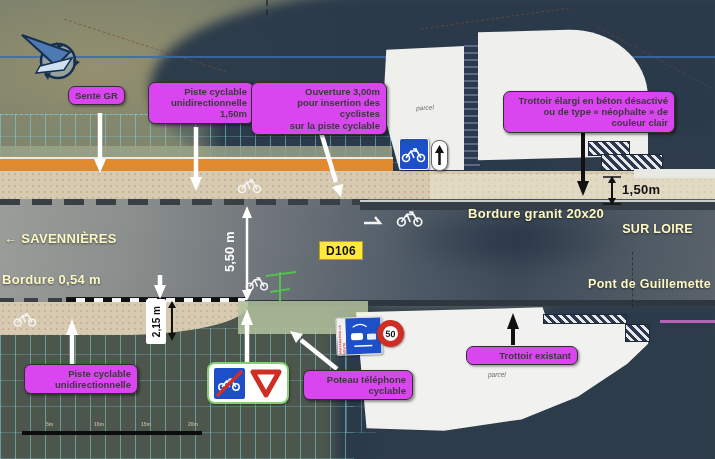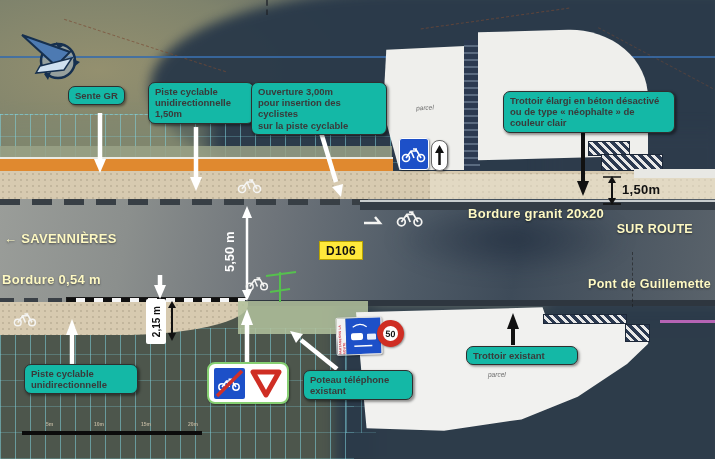--- a/index.html
+++ b/index.html
@@ -13,22 +13,22 @@
      repeating-linear-gradient(0deg, rgba(127,210,222,.28) 0 1px, transparent 1px 26px);}
   .contour{border-top:1.5px dashed #7a4a33;opacity:.65;}
   
   .beige{background:linear-gradient(90deg,#cfc3a9,#d8cdb6 55%,#e0d8c4);
          background-image:radial-gradient(circle,rgba(120,110,90,.22) 1px,transparent 1px);
          background-size:6px 6px;background-color:#d7cab0;}
   .road{background:linear-gradient(100deg,#9a9d99 0%,#8b8f8d 18%,#6e747a 38%,#4e5a66 58%,#3e4b59 72%,#4c5762 86%,#5a636b 100%);}
   .white-poly{background:#efefec;}
   .wallhatch{background:repeating-linear-gradient(45deg,#2b3950 0 3px,#e8e8e8 3px 6px);border:1px solid #1d2838;box-sizing:border-box;}
   
-  .callout{position:absolute;background:#14b8a6;border:1.5px solid #2f2f2f;border-radius:7px;
-           padding:3px 6px;font-size:9.5px;font-weight:bold;color:#3a3a3a;text-align:left;
+  .callout{position:absolute;background:#d946ef;border:1.5px solid #2f2f2f;border-radius:7px;
+           padding:3px 6px;font-size:9.5px;font-weight:bold;color:#3a3a3a;text-align:right;
            line-height:1.18;box-shadow:1.5px 1.5px 2.5px rgba(0,0,0,.4);z-index:8;}
   .pre{white-space:pre-line;}
   .rt{position:absolute;color:#fef9c3;font-weight:bold;text-shadow:0 1px 2px rgba(0,0,0,.5);
       letter-spacing:.3px;z-index:7;}
   .parcel{position:absolute;font-size:6.5px;color:#6c6c6c;font-style:italic;z-index:7;}
   svg text{font-family:"Liberation Sans",sans-serif;}
   
   .signshadow{box-shadow:1px 1px 2px rgba(0,0,0,.4);}
 </style>
 </head>
@@ -248,34 +248,34 @@
 1,50m</div>
   <div class="callout pre" style="left:251px;top:82px;width:122px;">Ouverture 3,00m
 pour insertion des cyclistes
 sur la piste cyclable</div>
   <div class="callout pre" style="left:503px;top:91px;width:158px;">Trottoir élargi en béton désactivé
 ou de type « néophalte » de
 couleur clair</div>
   <div class="callout pre" style="left:24px;top:364px;width:100px;">Piste cyclable
 unidirectionnelle</div>
   <div class="callout pre" style="left:303px;top:370px;width:96px;">Poteau téléphone
-existant</div>
+cyclable</div>
   <div class="callout pre" style="left:466px;top:346px;width:98px;">Trottoir existant</div>
 
   <div class="abs" style="left:146px;top:299px;width:20px;height:45px;background:#fff;border-radius:2px;display:flex;align-items:center;justify-content:center;z-index:7;">
     <span style="writing-mode:vertical-rl;transform:rotate(180deg);font-size:10px;font-weight:bold;color:#111;">2,15 m</span>
   </div>
 
   <div class="rt" style="left:622px;top:182px;color:#111;text-shadow:none;font-size:13px;">1,50m</div>
 
   <div class="rt" style="left:4px;top:231px;font-size:13px;">← SAVENNIÈRES</div>
   <div class="rt" style="left:319px;top:241px;width:44px;height:19px;background:var(--c-badge_yellow,#FFE93B);color:#111;text-shadow:none;display:flex;align-items:center;justify-content:center;font-size:12px;border:1px solid #b9a400;box-sizing:border-box;">D106</div>
   <div class="rt" style="left:468px;top:206px;font-size:13px;">Bordure  granit 20x20</div>
   <div class="rt" style="left:607px;top:222px;width:100px;text-align:right;font-size:12.5px;line-height:1.25;">
-    <span style="display:block;padding-right:14px;">SUR ROUTE</span>
+    <span style="display:block;padding-right:14px;">SUR LOIRE</span>
   </div>
   <div class="rt" style="left:588px;top:277px;font-size:12.5px;">Pont de Guillemette</div>
   <div class="rt" style="left:2px;top:272px;font-size:13px;">Bordure  0,54 m</div>
 
   <div class="parcel" style="left:416px;top:104px;transform:rotate(-4deg);">parcel</div>
   <div class="parcel" style="left:488px;top:371px;">parcel</div>
 
   <div class="abs" style="left:20px;top:418px;width:195px;height:20px;z-index:7;">
     <div style="position:absolute;left:2px;top:13px;width:180px;height:3.5px;background:#0b0b0b;"></div>
     <span class="abs" style="left:26px;top:3px;font-size:5px;font-weight:bold;color:#b8b09a;">5m</span>

